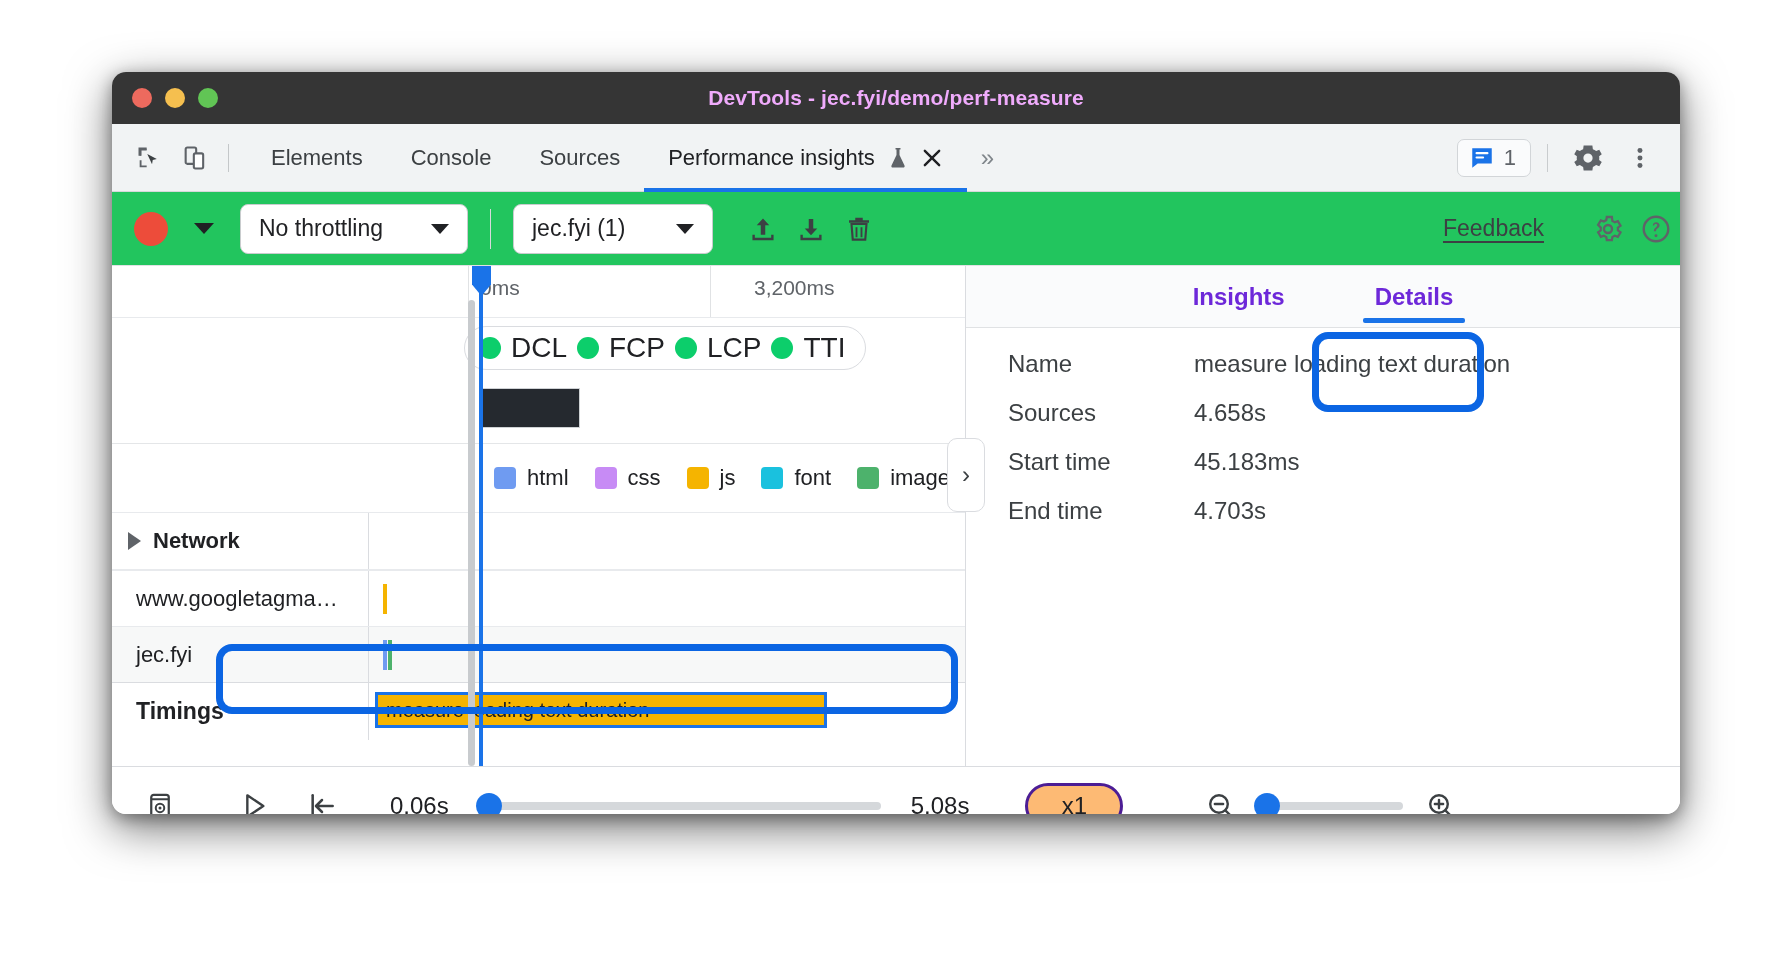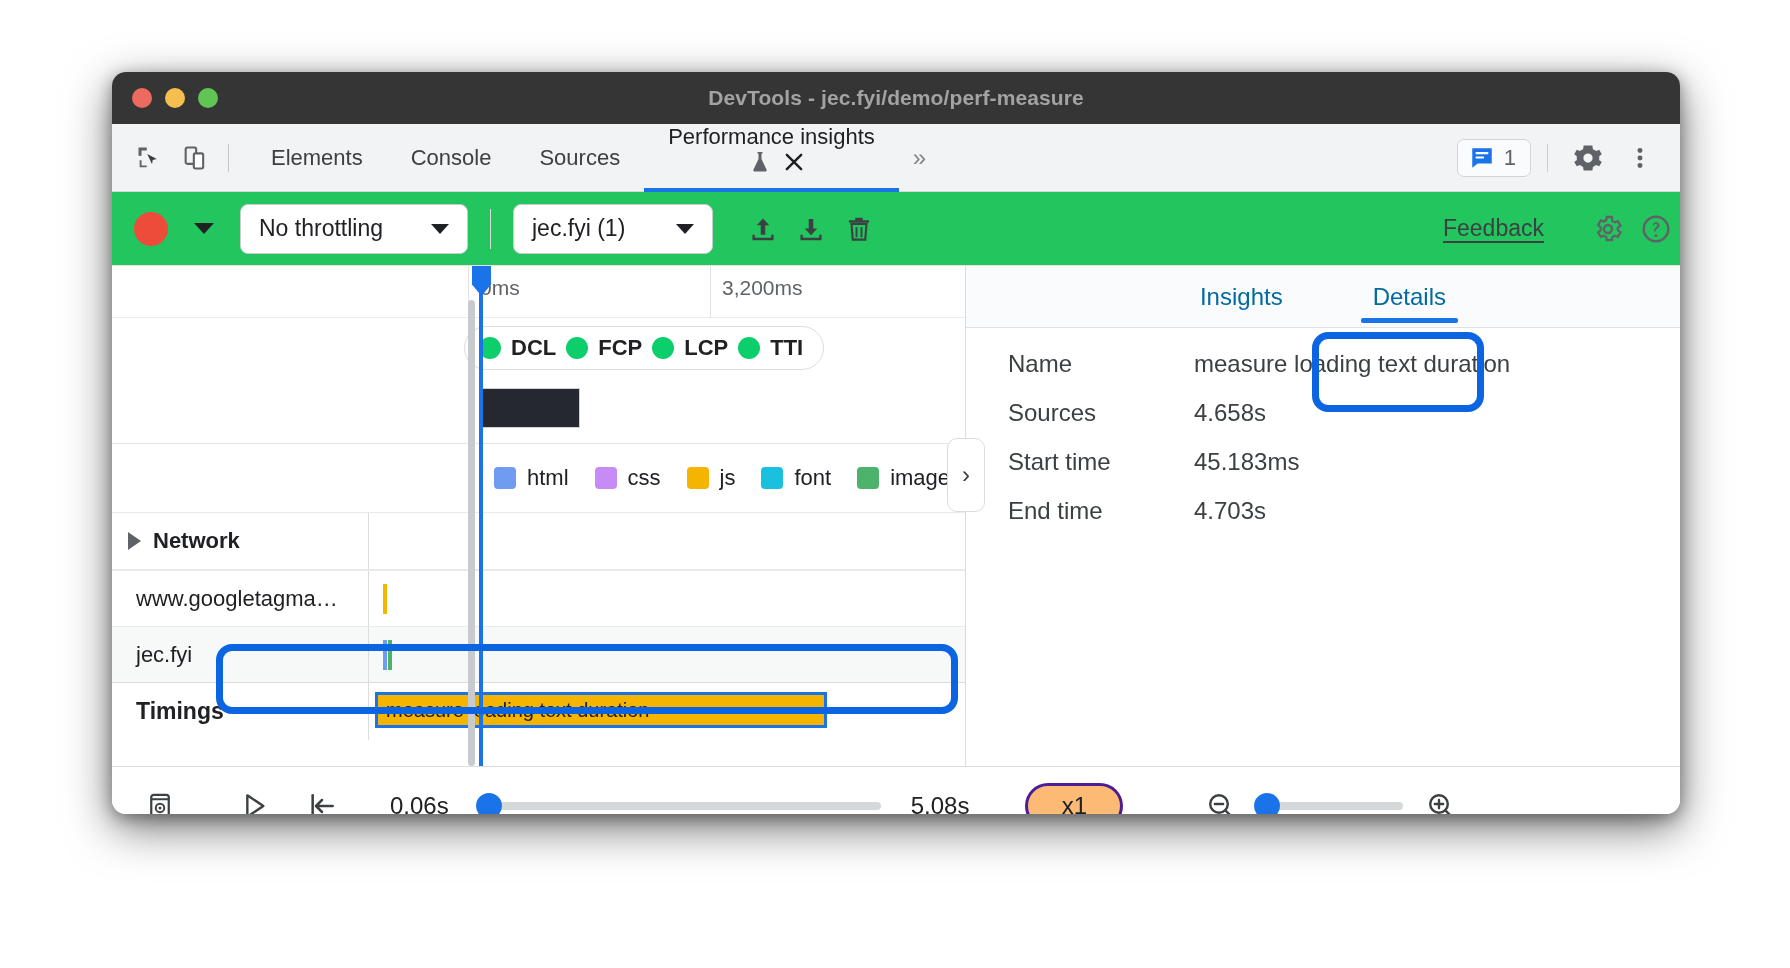--- a/index.html
+++ b/index.html
@@ -33,21 +33,21 @@
     background: #353535;
     display: flex; align-items: center;
   }
   .traffic { position: absolute; left: 20px; top: 50%; transform: translateY(-50%); display: flex; gap: 13px; }
   .dot { width: 20px; height: 20px; border-radius: 50%; }
   .dot.red { background: #ED6A5E; }
   .dot.yellow { background: #F5BF4F; }
   .dot.green { background: #61C555; }
   .win-title {
     width: 100%; text-align: center;
-    color: #a3a3a3; font-size: 21px; font-weight: bold;
+    color: #f0abfc; font-size: 21px; font-weight: bold;
     letter-spacing: 0.1px;
   }
 
   
   .tabbar {
     position: relative;
     height: 68px;
     background: #f1f3f4;
     border-bottom: 1px solid #d6d8da;
     display: flex; align-items: center;
@@ -59,21 +59,21 @@
   }
   .tb-sep { width: 1px; height: 28px; background: #c4c7c9; margin: 0 10px; }
   .tabs { display: flex; align-items: stretch; height: 100%; margin-left: 8px; }
   .tab {
     display: flex; align-items: center;
     padding: 0 24px;
     font-size: 22px; color: #3c4043;
     position: relative;
     height: 100%;
   }
-  .tab.active { color: #202124; flex-direction: column; }
+  .tab.active { color: #202124; }
   .tab.active::after {
     content: ""; position: absolute; left: 0; right: 0; bottom: -1px;
     height: 4px; background: #1a73e8;
   }
   .tab-extra { display: flex; align-items: center; gap: 12px; margin-left: 12px; }
   .chev-more { font-size: 24px; color: #80868b; padding: 0 14px; letter-spacing: -3px; }
   .tabbar-right { position: absolute; right: 16px; top: 0; height: 100%; display: flex; align-items: center; gap: 4px; }
   .msg-badge {
     display: flex; align-items: center; gap: 9px;
     border: 1px solid #d2d5d8; border-radius: 7px;
@@ -125,21 +125,21 @@
     position: absolute; left: 352px; top: 8px;
     height: 44px;
     display: flex; align-items: center; gap: 10px;
     padding: 0 20px 0 14px;
     border: 1px solid #dadce0; border-radius: 22px;
     background: #ffffff;
     overflow: hidden;
   }
   .mk { display: flex; align-items: center; gap: 10px; }
   .mk-dot { width: 22px; height: 22px; border-radius: 50%; background: #0CCE6B; }
-  .mk-label { font-size: 22px; color: #202124; font-weight: bold; }
+  .mk-label { font-size: 28px; color: #202124; }
 
   .filmstrip-row { position: relative; height: 62px; border-bottom: 1px solid #e4e6e8; }
   .film-thumb { position: absolute; left: 368px; top: 6px; width: 100px; height: 40px; background: #25292f; border: 1px solid #cfd2d5; }
 
   .legend-row { position: relative; height: 68px; display: flex; align-items: center; padding-left: 382px; gap: 26px; }
   .lg { display: flex; align-items: center; gap: 11px; }
   .lg-sw { width: 22px; height: 22px; border-radius: 4px; }
   .lg-txt { font-size: 22px; color: #202124; }
 
   .tree-row { position: relative; height: 56px; display: flex; align-items: center; border-top: 1px solid #e8eaed; }
@@ -187,21 +187,21 @@
     width: 38px; height: 74px;
     background: #ffffff;
     border: 1px solid #dadce0; border-radius: 10px;
     display: flex; align-items: center; justify-content: center;
     z-index: 20;
     font-size: 24px; color: #3c4043;
   }
 
   
   .rp-tabs { position: relative; height: 62px; display: flex; align-items: flex-end; justify-content: center; gap: 58px; border-bottom: 1px solid #e0e2e4; background: #fafbfc; }
-  .rp-tab { position: relative; padding: 0 16px 16px; font-size: 24px; color: #0369a1; }
+  .rp-tab { position: relative; padding: 0 16px 16px; font-size: 24px; color: #6d28d9; font-weight: bold; }
   .rp-tab.active::after { content: ""; position: absolute; left: 4px; right: 4px; bottom: 4px; height: 5px; background: #1a73e8; border-radius: 2px; }
   .rp-title { font-size: 25px; font-weight: bold; color: #202124; padding: 28px 0 26px 42px; border-bottom: 1px solid #e8eaed; }
   .rp-table { padding: 22px 0 0 42px; }
   .rp-row { display: flex; align-items: baseline; height: 49px; }
   .rp-key { width: 186px; font-size: 24px; color: #3c4043; }
   .rp-val { font-size: 24px; color: #3c4043; }
 
   
   .bottombar {
     position: relative;
@@ -382,21 +382,21 @@
     </div>
 
     <div class="main">
 
       <div class="left-pane">
 
         <div class="tl-ruler">
           <div class="tl-tick" style="left:356px"></div>
           <div class="tl-tick" style="left:598px"></div>
           <div class="tl-label" style="left:368px">0ms</div>
-          <div class="tl-label" style="left:610px">3,200ms</div>
+          <div class="tl-label" style="left:642px">3,200ms</div>
         </div>
 
         <div class="marker-row">
           <div class="marker-pill">
             <span class="mk">
               <span class="mk-dot"></span>
               <span class="mk-label">DCL</span>
             </span>
             <span class="mk">
               <span class="mk-dot"></span>

